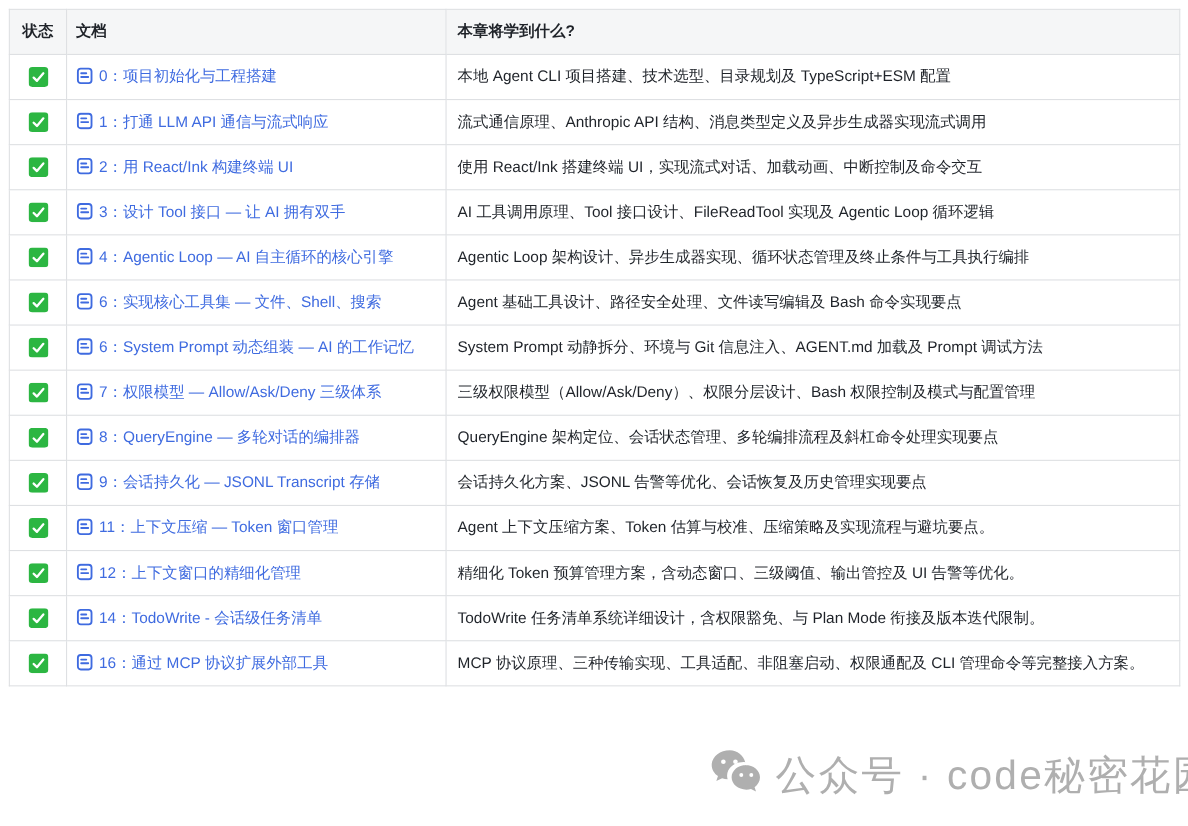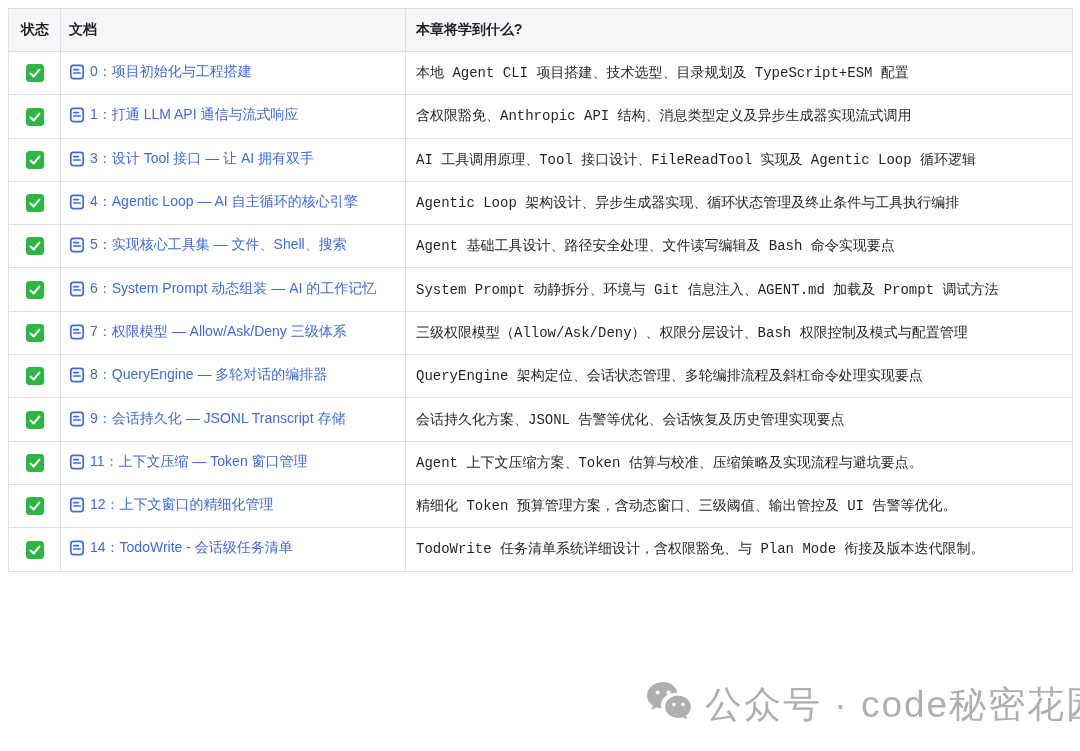--- a/index.html
+++ b/index.html
@@ -22,28 +22,28 @@
   }
   th,td{
     border:1px solid var(--border);
     height:41px;vertical-align:middle;
     white-space:nowrap;overflow:hidden;
   }
   thead th{
     background:var(--header-bg);
     font-weight:bold;text-align:left;padding:0 8px;
   }
-  th.col-status,td.col-status{width:52px;text-align:center;padding:12px;}
+  th.col-status,td.col-status{width:52px;text-align:center;padding:0;}
   th.col-doc,td.col-doc{width:345px;padding:0 8px;margin-top:30px;}
-  th.col-desc,td.col-desc{width:667px;padding:0 10px;font-family:Liberation Mono, monospace;}
+  th.col-desc,td.col-desc{width:667px;padding:0 10px;}
   thead th.col-status{text-align:center;}
   .check{display:inline-flex;vertical-align:middle;}
   a.doclink{
     color:var(--link);text-decoration:none;cursor:pointer;
-    display:inline-flex;align-items:center;gap:5px;
+    display:inline-flex;gap:5px;
   }
   a.doclink .doc-ico{flex:0 0 auto;display:inline-flex;}
   td.col-desc{color:var(--text);}
   .watermark{
     position:absolute;left:645px;top:680px;
     display:flex;align-items:center;gap:12px;
     color:#6e6e6e;opacity:0.55;pointer-events:none;
     font-size:37px;letter-spacing:2px;white-space:nowrap;
     z-index:5;
   }
@@ -100,23 +100,46 @@
         <span class="doc-ico">
           <svg width="16" height="16" viewBox="0 0 16 16" aria-hidden="true">
             <rect x="1.8" y="1.4" width="12.4" height="13.2" rx="2.6" fill="none" stroke="#3f6be0" stroke-width="1.7"></rect>
             <line x1="4.8" y1="5.6" x2="9.4" y2="5.6" stroke="#3f6be0" stroke-width="1.7" stroke-linecap="round"></line>
             <line x1="4.8" y1="9" x2="11.2" y2="9" stroke="#3f6be0" stroke-width="1.7" stroke-linecap="round"></line>
           </svg>
         </span>
         <span class="doc-title">1：打通 LLM API 通信与流式响应</span>
       </a>
     </td>
-    <td class="col-desc">含权限豁免、Anthropic API 结构、消息类型定义及异步生成器实现流式调用</td>
-  </tr>
-
+    <td class="col-desc">流式通信原理、Anthropic API 结构、消息类型定义及异步生成器实现流式调用</td>
+  </tr>
+
+  <tr>
+    <td class="col-status">
+      <span class="check">
+        <svg width="18" height="18" viewBox="0 0 18 18" aria-hidden="true">
+          <rect width="18" height="18" rx="3.5" fill="#2cb642"></rect>
+          <path d="M4.6 9.6 L7.6 12.5 L13.4 5.6" stroke="#ffffff" stroke-width="2.1" fill="none" stroke-linecap="round" stroke-linejoin="round"></path>
+        </svg>
+      </span>
+    </td>
+    <td class="col-doc">
+      <a class="doclink">
+        <span class="doc-ico">
+          <svg width="16" height="16" viewBox="0 0 16 16" aria-hidden="true">
+            <rect x="1.8" y="1.4" width="12.4" height="13.2" rx="2.6" fill="none" stroke="#3f6be0" stroke-width="1.7"></rect>
+            <line x1="4.8" y1="5.6" x2="9.4" y2="5.6" stroke="#3f6be0" stroke-width="1.7" stroke-linecap="round"></line>
+            <line x1="4.8" y1="9" x2="11.2" y2="9" stroke="#3f6be0" stroke-width="1.7" stroke-linecap="round"></line>
+          </svg>
+        </span>
+        <span class="doc-title">2：用 React/Ink 构建终端 UI</span>
+      </a>
+    </td>
+    <td class="col-desc">使用 React/Ink 搭建终端 UI，实现流式对话、加载动画、中断控制及命令交互</td>
+  </tr>
 
   <tr>
     <td class="col-status">
       <span class="check">
         <svg width="18" height="18" viewBox="0 0 18 18" aria-hidden="true">
           <rect width="18" height="18" rx="3.5" fill="#2cb642"></rect>
           <path d="M4.6 9.6 L7.6 12.5 L13.4 5.6" stroke="#ffffff" stroke-width="2.1" fill="none" stroke-linecap="round" stroke-linejoin="round"></path>
         </svg>
       </span>
     </td>
@@ -170,21 +193,21 @@
     </td>
     <td class="col-doc">
       <a class="doclink">
         <span class="doc-ico">
           <svg width="16" height="16" viewBox="0 0 16 16" aria-hidden="true">
             <rect x="1.8" y="1.4" width="12.4" height="13.2" rx="2.6" fill="none" stroke="#3f6be0" stroke-width="1.7"></rect>
             <line x1="4.8" y1="5.6" x2="9.4" y2="5.6" stroke="#3f6be0" stroke-width="1.7" stroke-linecap="round"></line>
             <line x1="4.8" y1="9" x2="11.2" y2="9" stroke="#3f6be0" stroke-width="1.7" stroke-linecap="round"></line>
           </svg>
         </span>
-        <span class="doc-title">5：实现核心工具集 — 文件、Shell、搜索</span>
+        <span class="doc-title">6：实现核心工具集 — 文件、Shell、搜索</span>
       </a>
     </td>
     <td class="col-desc">Agent 基础工具设计、路径安全处理、文件读写编辑及 Bash 命令实现要点</td>
   </tr>
 
   <tr>
     <td class="col-status">
       <span class="check">
         <svg width="18" height="18" viewBox="0 0 18 18" aria-hidden="true">
           <rect width="18" height="18" rx="3.5" fill="#2cb642"></rect>
@@ -347,20 +370,43 @@
             <line x1="4.8" y1="9" x2="11.2" y2="9" stroke="#3f6be0" stroke-width="1.7" stroke-linecap="round"></line>
           </svg>
         </span>
         <span class="doc-title">14：TodoWrite - 会话级任务清单</span>
       </a>
     </td>
     <td class="col-desc">TodoWrite 任务清单系统详细设计，含权限豁免、与 Plan Mode 衔接及版本迭代限制。</td>
   </tr>
 
 
+  <tr>
+    <td class="col-status">
+      <span class="check">
+        <svg width="18" height="18" viewBox="0 0 18 18" aria-hidden="true">
+          <rect width="18" height="18" rx="3.5" fill="#2cb642"></rect>
+          <path d="M4.6 9.6 L7.6 12.5 L13.4 5.6" stroke="#ffffff" stroke-width="2.1" fill="none" stroke-linecap="round" stroke-linejoin="round"></path>
+        </svg>
+      </span>
+    </td>
+    <td class="col-doc">
+      <a class="doclink">
+        <span class="doc-ico">
+          <svg width="16" height="16" viewBox="0 0 16 16" aria-hidden="true">
+            <rect x="1.8" y="1.4" width="12.4" height="13.2" rx="2.6" fill="none" stroke="#3f6be0" stroke-width="1.7"></rect>
+            <line x1="4.8" y1="5.6" x2="9.4" y2="5.6" stroke="#3f6be0" stroke-width="1.7" stroke-linecap="round"></line>
+            <line x1="4.8" y1="9" x2="11.2" y2="9" stroke="#3f6be0" stroke-width="1.7" stroke-linecap="round"></line>
+          </svg>
+        </span>
+        <span class="doc-title">16：通过 MCP 协议扩展外部工具</span>
+      </a>
+    </td>
+    <td class="col-desc">MCP 协议原理、三种传输实现、工具适配、非阻塞启动、权限通配及 CLI 管理命令等完整接入方案。</td>
+  </tr>
 </tbody>
   </table>
 
   <div class="watermark">
     <span class="wx">
       <svg width="48" height="40" viewBox="0 0 48 40" aria-hidden="true">
         <path fill="currentColor" d="M18.5 1C9.4 1 2 7 2 14.4c0 4.1 2.2 7.7 5.7 10.1l-1.5 4.6 5.3-2.7c1.6.5 3.2.8 5 .9-.3-1-.5-2-.5-3.1 0-6.9 6.7-12.4 15-12.4.5 0 1 0 1.5.1C30.9 5.6 25.3 1 18.5 1z"></path>
         <circle fill="#ffffff" cx="12.6" cy="11.5" r="2.1"></circle>
         <circle fill="#ffffff" cx="23.6" cy="11.5" r="2.1"></circle>
         <path fill="currentColor" d="M33.5 14.5c-7.4 0-13.4 5-13.4 11.2 0 6.2 6 11.2 13.4 11.2 1.5 0 2.9-.2 4.2-.6l4.6 2.3-1.3-4c2.9-2 4.9-5.2 4.9-8.9 0-6.2-6-11.2-13.4-11.2z"></path>

